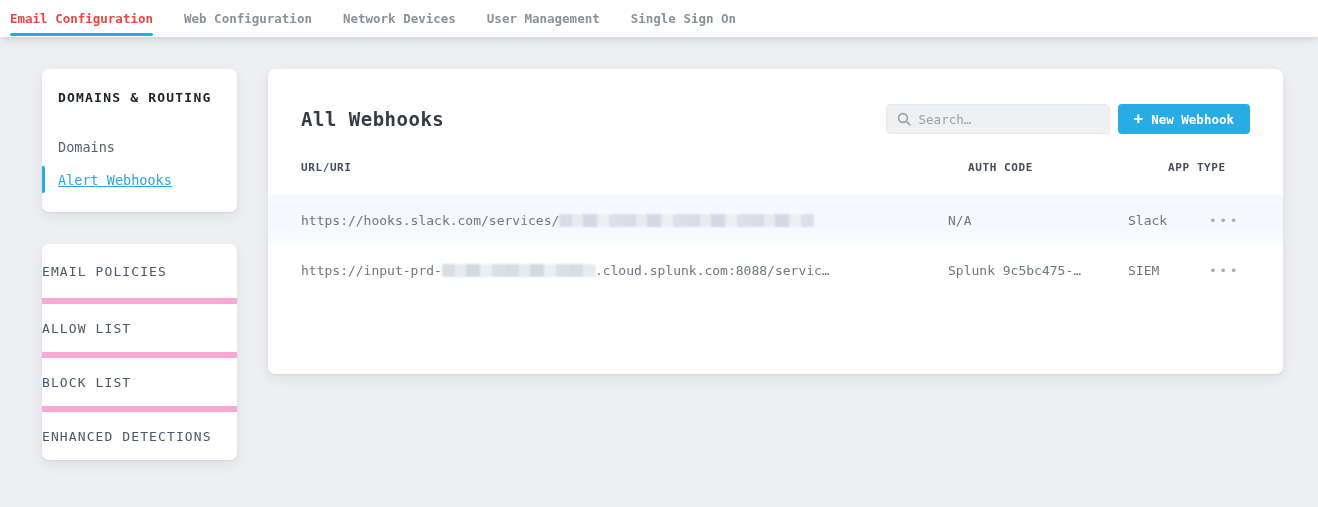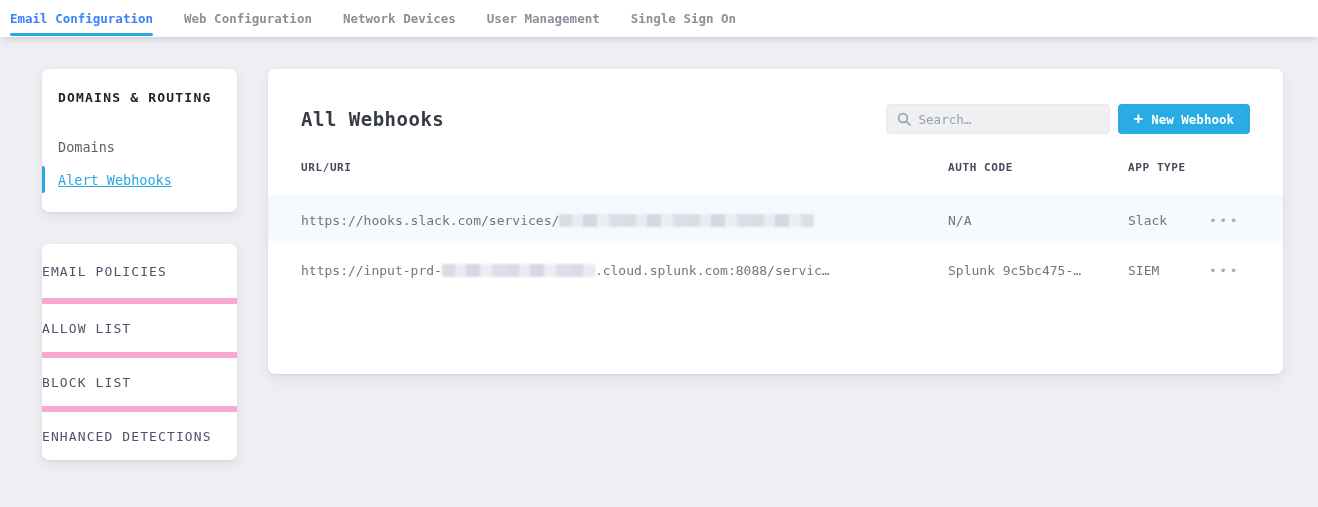--- a/index.html
+++ b/index.html
@@ -25,21 +25,21 @@
     font-size: 12.5px;
     font-weight: bold;
     color: #8b9099;
     display: flex;
     align-items: center;
     margin-right: 31px;
     position: relative;
     cursor: pointer;
     white-space: nowrap;
   }
-  .tab.active { color: #3b82f6; }
+  .tab.active { color: #ef4444; }
   .tab.active::after {
     content: "";
     position: absolute;
     left: 0; right: 0; bottom: 1px;
     height: 3px;
     background: #29a9e1;
     border-radius: 2px;
   }
 
   
@@ -169,20 +169,21 @@
     grid-template-columns: 647px 180px 79px 1fr;
     align-items: center;
   }
   .table-head {
     margin-top: 27px;
     padding-bottom: 21px;
     font-size: 11px;
     font-weight: bold;
     color: #454c5c;
     letter-spacing: 0.6px;
+    gap: 20px;
   }
   .data-row {
     height: 50px;
     font-size: 13px;
     color: #6f7680;
     margin: 0 -33px;
     padding: 0 33px;
     grid-template-columns: 647px 180px 79px 1fr;
   }
   .data-row.highlight {

